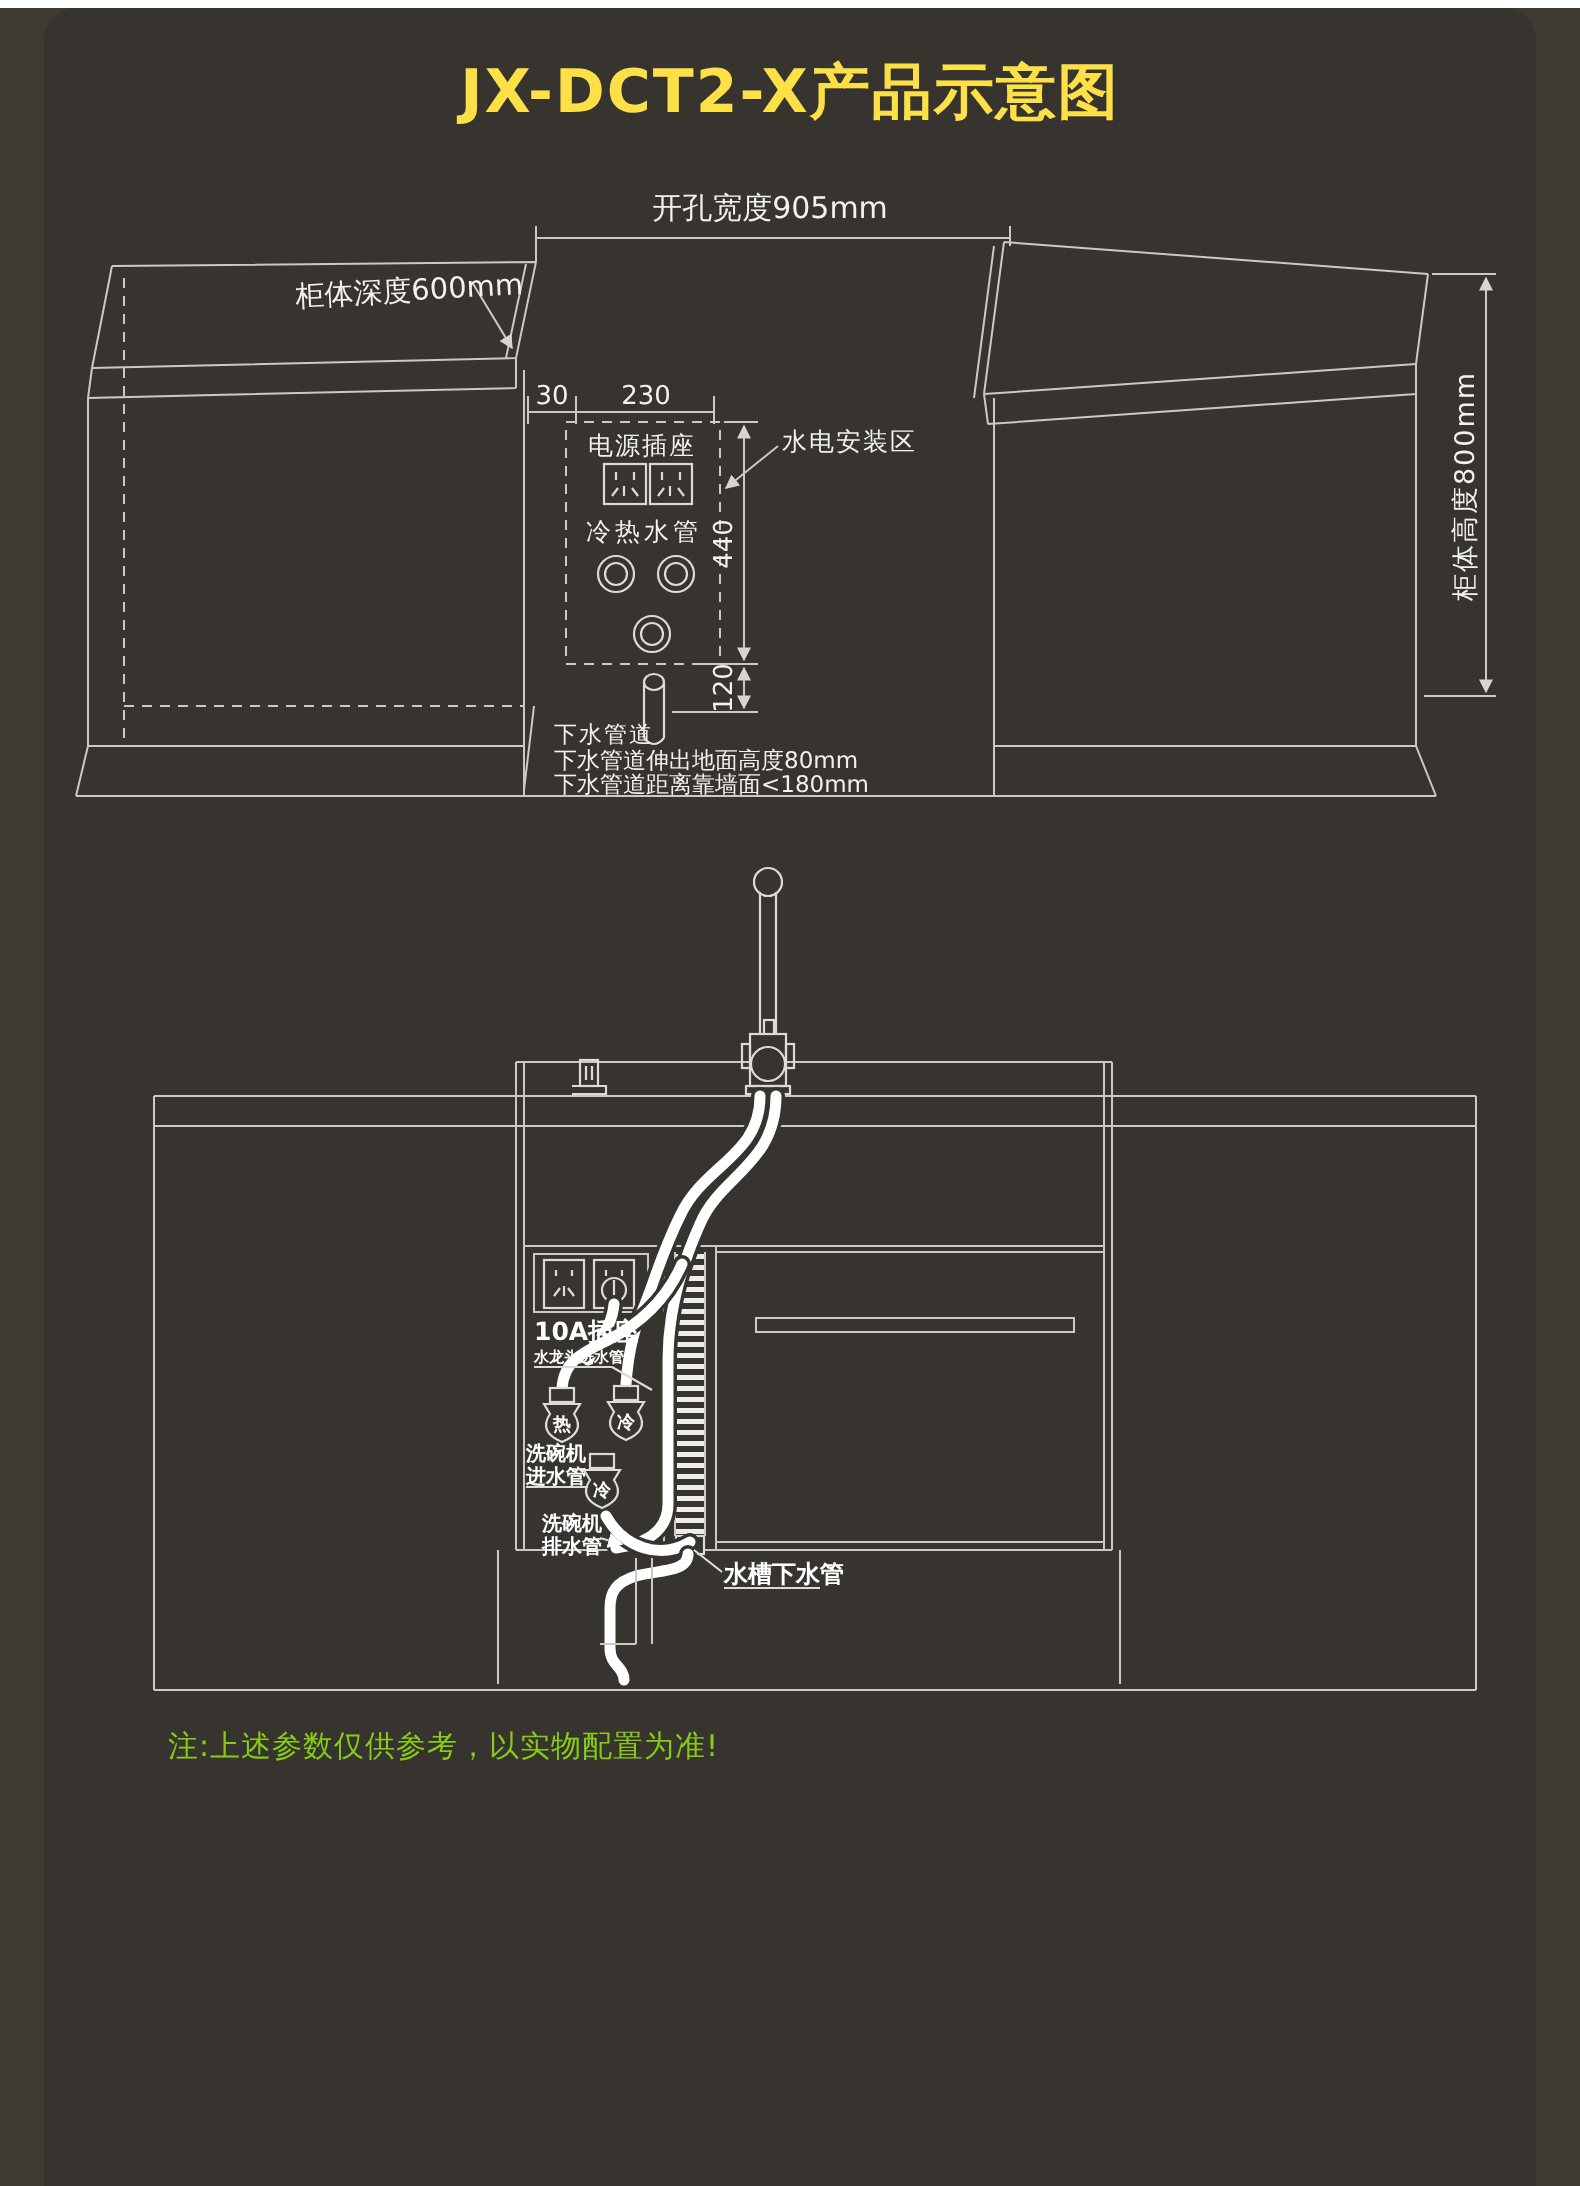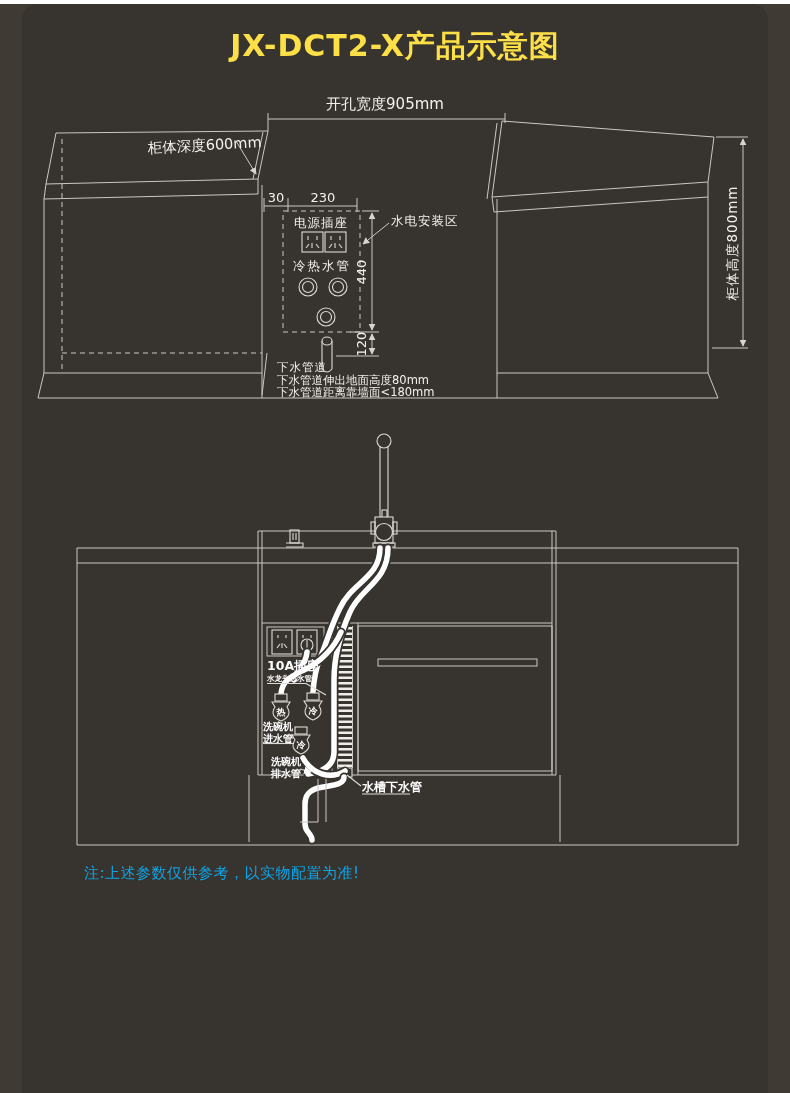--- a/index.html
+++ b/index.html
@@ -6,21 +6,21 @@
   .page{position:relative;width:790px;height:1093px;background:#403a34;overflow:hidden;
         font-family:"DejaVu Sans","Liberation Sans",sans-serif;}
   .top-strip{position:absolute;top:0;left:0;width:790px;height:4px;background:#ffffff;}
   .panel{position:absolute;left:22px;top:4px;width:746px;height:1089px;background:#37332e;
          border-radius:16px 16px 0 0;}
   .title{position:absolute;top:26px;left:0;width:790px;text-align:center;margin:0;
          color:#fde047;font-size:30px;font-weight:bold;letter-spacing:1px;}
   svg{position:absolute;left:0;}
   #svg-top{top:95px;}
   #svg-bottom{top:430px;}
-  .note{position:absolute;top:864px;left:84px;color:#0ea5e9;font-size:15px;letter-spacing:0.5px;}
+  .note{position:absolute;top:864px;left:84px;color:#84cc16;font-size:15px;letter-spacing:0.5px;}
   
   .ln{stroke:#ccc8c3;stroke-width:1;fill:none;}
   .ln2{stroke:#dedbd6;stroke-width:1.1;fill:none;}
   .dash{stroke:#ccc8c3;stroke-width:1;fill:none;stroke-dasharray:5 4;}
   .t{fill:#f2f1ee;}
   .tb{fill:#ffffff;font-weight:bold;}
   .casing{stroke:#37332e;stroke-width:9;fill:none;stroke-linecap:round;}
   .hose{stroke:#ffffff;stroke-width:5.5;fill:none;stroke-linecap:round;}
   .corr{stroke:#efedea;stroke-width:15;stroke-dasharray:2.5 3;fill:none;}
   .fillbg{fill:#37332e;}

